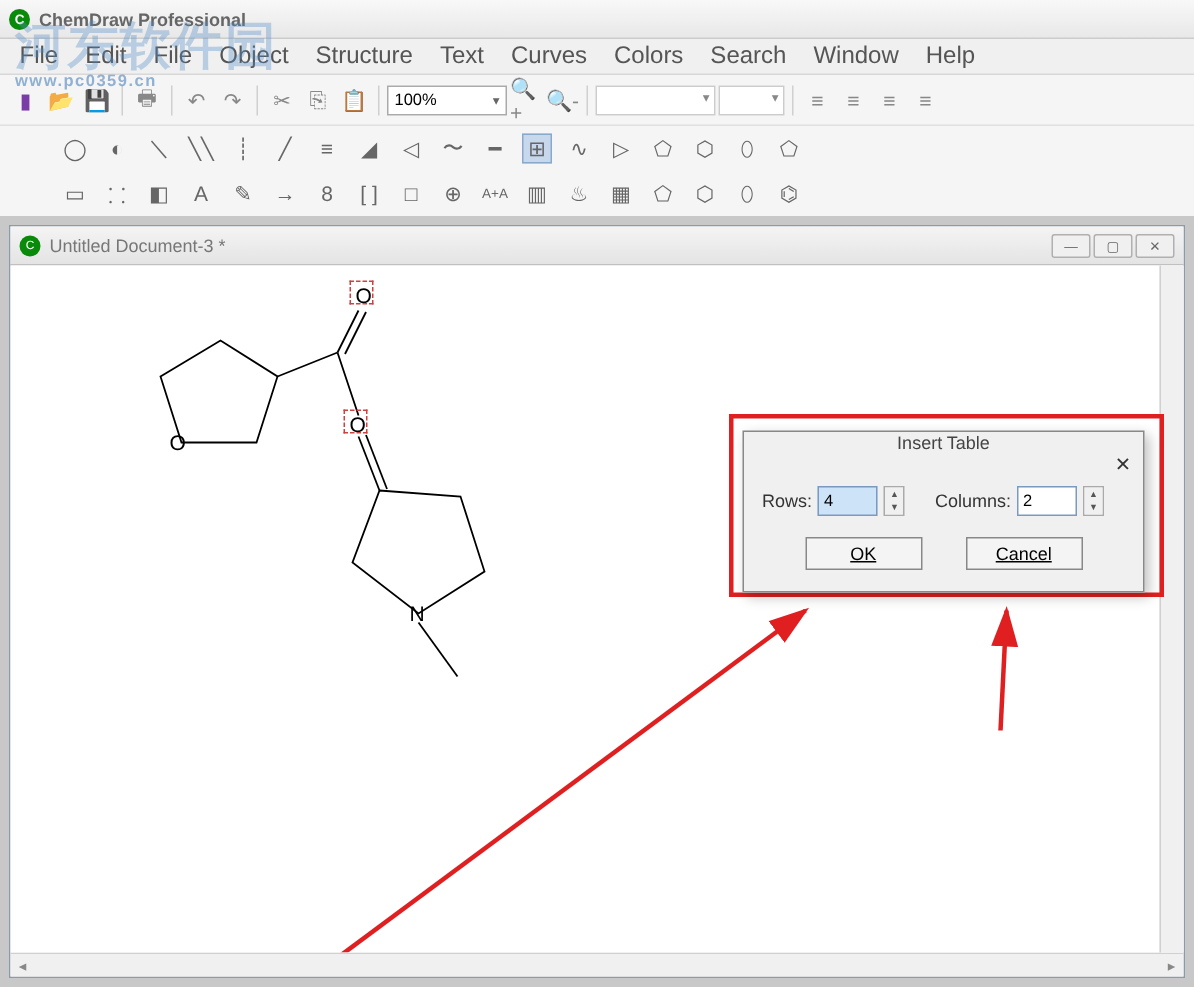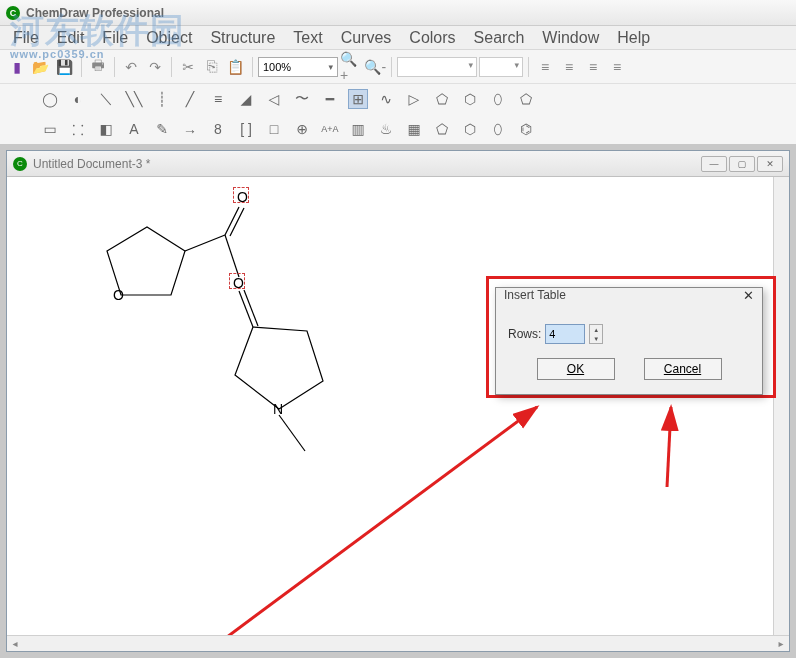--- a/index.html
+++ b/index.html
@@ -33,21 +33,21 @@
 .win-ctl { display:flex; gap:2px; }
 .win-ctl div { width:26px; height:16px; border:1px solid #b0b0b0; background:#f0f0f0; border-radius:2px; display:flex; align-items:center; justify-content:center; font-size:9px; color:#666; cursor:pointer;}
 
 .canvas { flex:1; background:#fff; position:relative; overflow:hidden; }
 .scroll-h { height:16px; background:#f0f0f0; border-top:1px solid #d0d0d0; display:flex; align-items:center;}
 .scroll-h .arrow { width:16px; height:16px; display:flex; align-items:center; justify-content:center; color:#888; font-size:10px;}
 .scroll-h .track { flex:1; height:16px; position:relative;}
 .scroll-v { position:absolute; right:0; top:26px; bottom:16px; width:16px; background:#f0f0f0; border-left:1px solid #d0d0d0;}
 
 .dialog { position:absolute; left:495px; top:287px; width:268px; background:#f0f0f0; border:1px solid #888; box-shadow:3px 3px 8px rgba(0,0,0,0.25); }
-.dialog-title { height:26px; display:flex; align-items:flex-start; padding:0 8px; font-size:12px; color:#444; }
+.dialog-title { height:26px; display:flex; align-items:center; padding:0 8px; font-size:12px; color:#444;flex-direction:column; }
 .dialog-title .close { margin-left:auto; font-size:13px; cursor:pointer; color:#333; font-family:Arial;}
 .dialog-body { padding:10px 12px 6px; display:flex; gap:20px; font-size:12px; color:#333;align-items:flex-end; }
 .field { display:flex; align-items:center; gap:4px; }
 .field input { width:40px; height:20px; border:1px solid #7a9ac0; background:#fff; font-size:11px; padding:0 3px; }
 .spin { width:14px; height:20px; display:flex; flex-direction:column; border:1px solid #aaa; }
 .spin div { flex:1; display:flex; align-items:center; justify-content:center; font-size:6px; color:#555; background:#f0f0f0;}
 .dialog-buttons { display:flex; justify-content:center; gap:29px; padding:8px 12px 14px;text-decoration:underline; }
 .dialog-buttons button { width:78px; height:22px; font-size:12px; border:1px solid #888; background:#f4f4f4; cursor:pointer; }
 
 .highlight-box { position:absolute; border:3px solid #e02020; pointer-events:none; }
@@ -226,20 +226,28 @@
   </div>
   <div class="dialog-body">
     <div class="field">
       <span>Rows:</span>
       <input type="text" style="background: rgb(205, 227, 248);" value="4">
       <div class="spin">
           <div>▲</div>
           <div>▼</div>
         </div>
     </div>
+    <div class="field">
+      <span>Columns:</span>
+      <input type="text" value="2" style="">
+      <div class="spin">
+          <div>▲</div>
+          <div>▼</div>
+        </div>
+    </div>
   </div>
   <div class="dialog-buttons">
     <button>OK</button>
     <button>Cancel</button>
   </div>
 </div>
 
 <div class="watermark">
   <span>河东软件园</span>
   <span class="sub">www.pc0359.cn</span>

